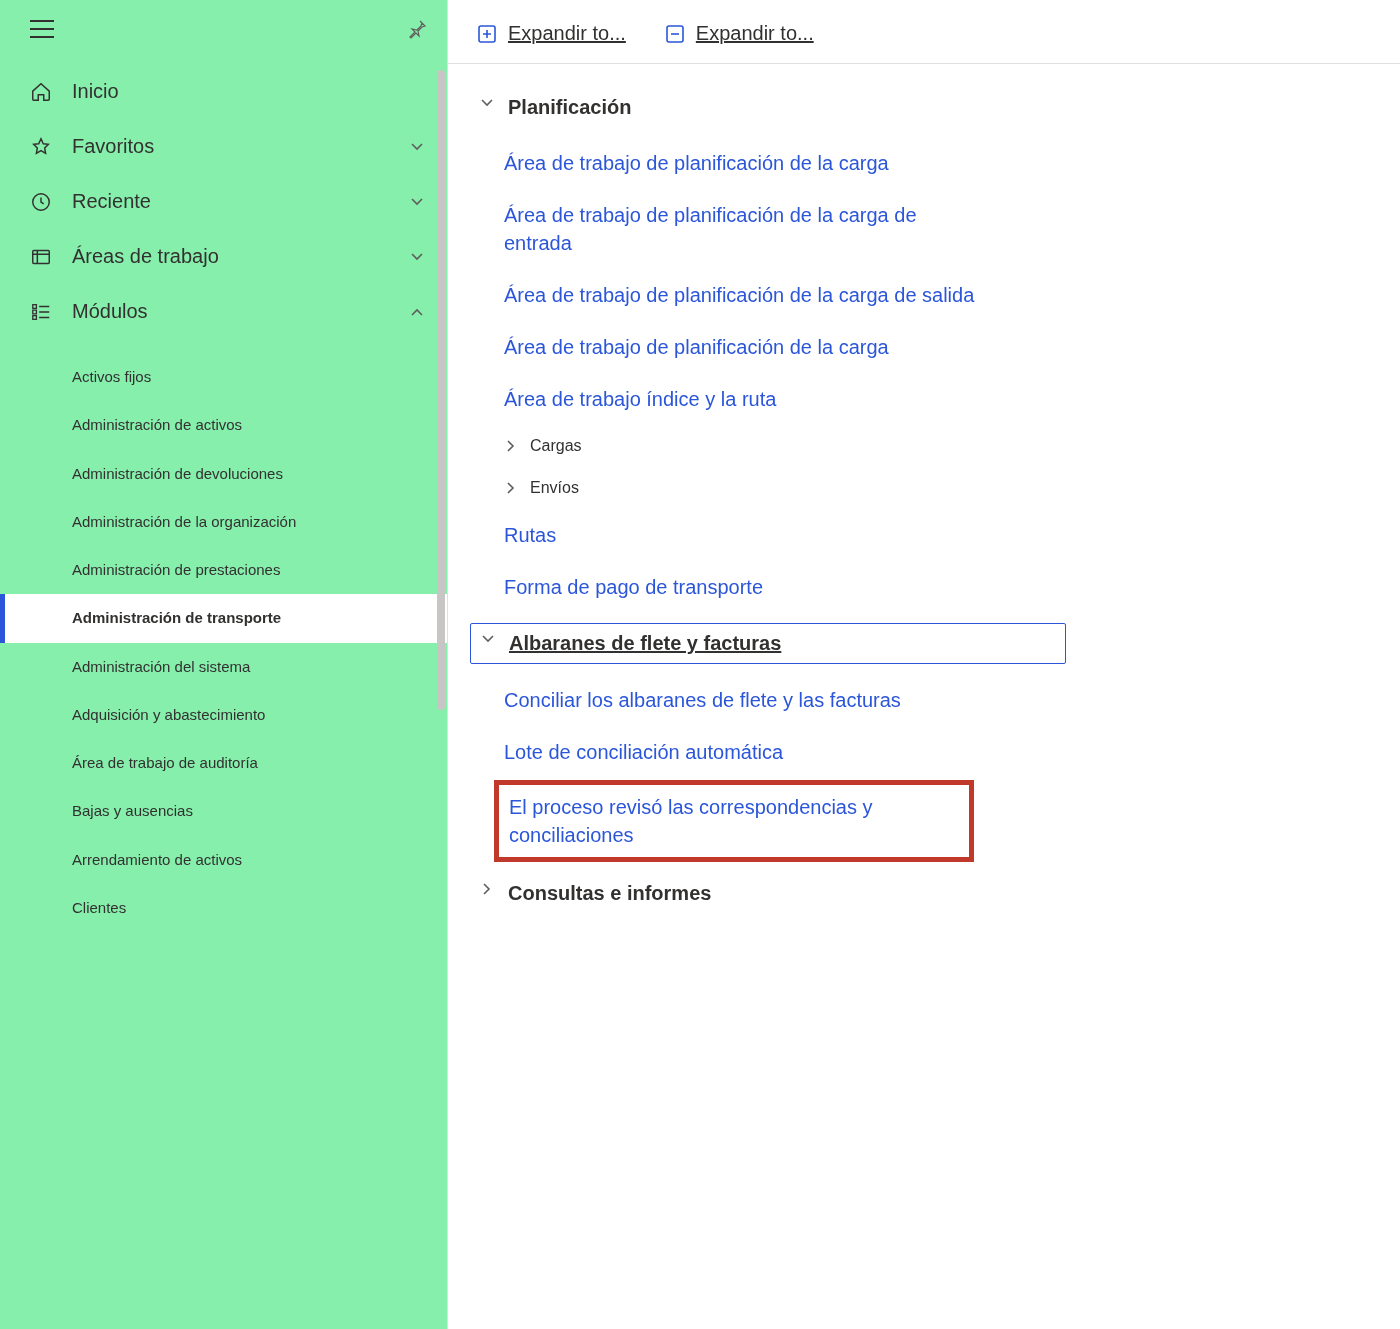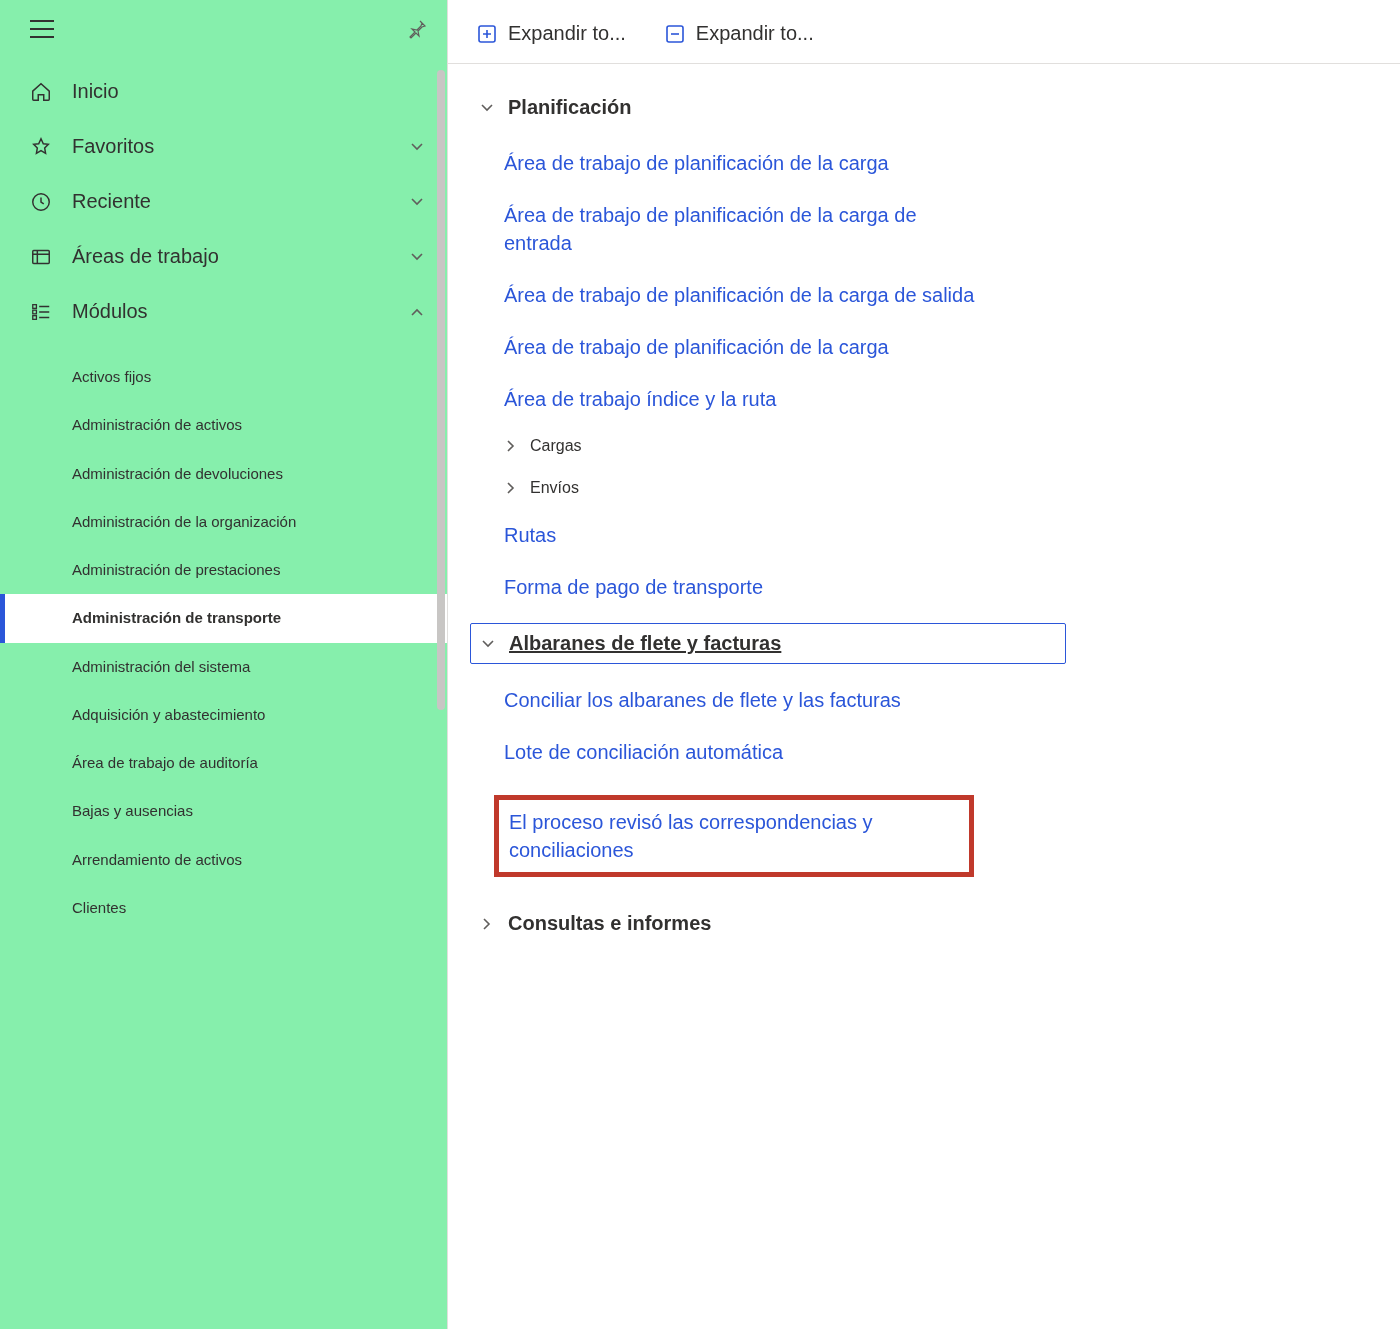--- a/index.html
+++ b/index.html
@@ -72,28 +72,28 @@
   
   .main { flex: 1; padding: 0; overflow:auto; }
   .toolbar {
     display:flex; align-items:center; gap: 40px;
     padding: 22px 30px 18px 30px;
     border-bottom: 1px solid #e1dfdd;
   }
   .tool-btn {
     display:flex; align-items:center; gap:12px;
     color:#323130; font-size:20px; cursor:pointer;
-    background:none; border:none;
+    background:none; border:none;text-decoration:underline;
   }
   .tool-btn .sq { color:#2b56d9; font-size:18px; display:inline-flex; }
 
   .content { padding: 24px 22px 40px 22px; max-width: 640px; }
 
   .section-head {
-    display:flex; align-items:center; gap:10px;
+    display:flex; align-items:flex-start; gap:10px;
     font-weight:600; font-size:20px;
     padding: 8px 10px;
     cursor:pointer;
   }
   .section-head.focused {
     border: 1px solid #2b56d9;
     border-radius: 2px;
     text-decoration: underline;
   }
   .chev-sm { color:#605e5c; font-size:16px; width:18px; display:inline-block; }
@@ -105,21 +105,21 @@
   }
   .subgroup {
     display:flex; align-items:center; gap:8px;
     color:#323130; font-size:16px;
     padding: 12px 0 12px 0;
     cursor:pointer;
   }
   .highlighted {
     border: 5px solid #c0392b;
     padding: 8px 10px;
-    margin: 17px -10px;
+    margin: 2px -10px;
   }
 
   svg { display:block; }
 </style>
 </head>
 <body>
 
 <div class="app">
 
   <aside class="sidebar">

